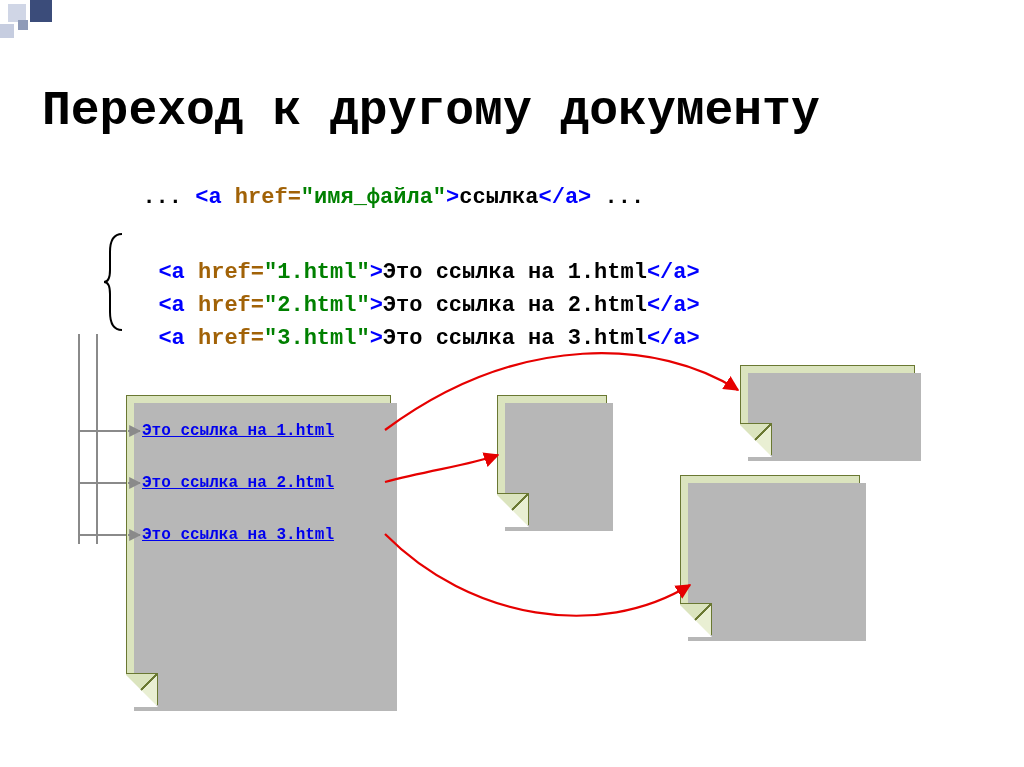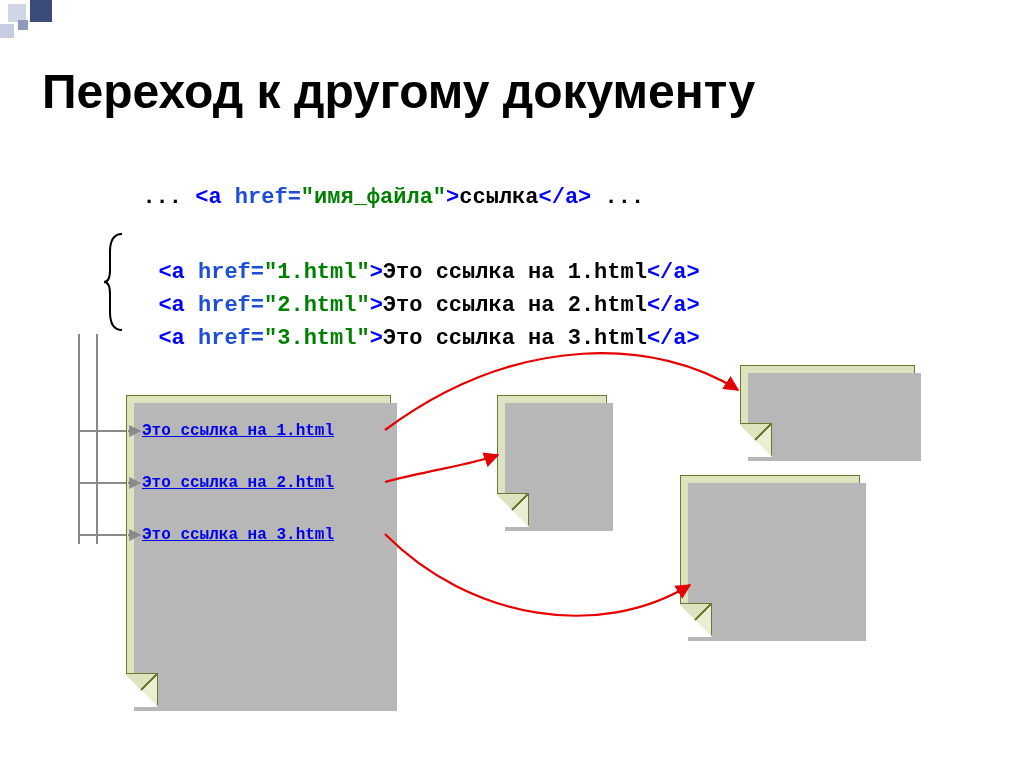--- a/index.html
+++ b/index.html
@@ -14,35 +14,36 @@
   
   .deco { position: absolute; top: 0; left: 0; width: 60px; height: 45px; }
   .sq { position: absolute; background: #3b4c7a; }
   .sq.l1 { left: 8px;  top: 4px;  width: 18px; height: 18px; background:#d0d6e6; }
   .sq.l2 { left: 30px; top: 0px;  width: 22px; height: 22px; }
   .sq.l3 { left: 0px;  top: 24px; width: 14px; height: 14px; background:#c6cde0; }
   .sq.l4 { left: 18px; top: 20px; width: 10px; height: 10px; background:#8f9bb8; }
 
   .title {
     position: absolute;
-    left: 42px; top: 64px;
+    left: 42px; top: 84px;
     font-size: 48px;
     color: #000;
+    font-family: Liberation Mono, monospace;
   }
 
   .code {
     position: absolute;
     font-family: "Courier New", monospace;
     font-size: 22px;
     font-weight: bold;
     white-space: pre;
   }
   .blk  { color: #000; }
   .blue { color: #0000ff; }
-  .red  { color: #1d4ed8; }
+  .red  { color: #a16207; }
   .grn  { color: #008000; }
 
   .syntax-line { left: 116px; top: 160px; }
   .ex-line1 { left: 132px; top: 235px; }
   .ex-line2 { left: 132px; top: 268px; }
   .ex-line3 { left: 132px; top: 301px; }
 
   
   .brace { position: absolute; left: 102px; top: 232px; }
 

